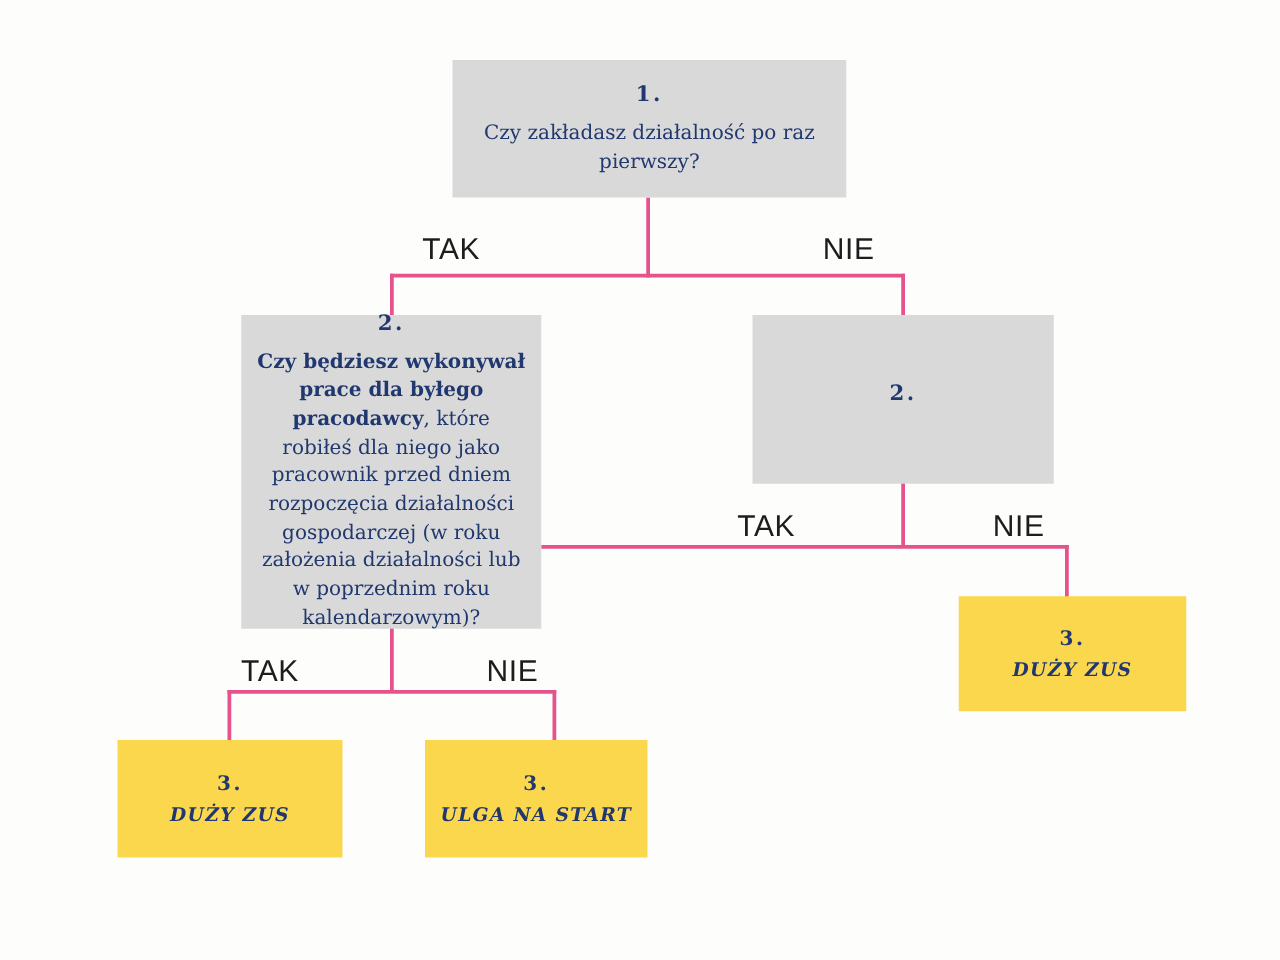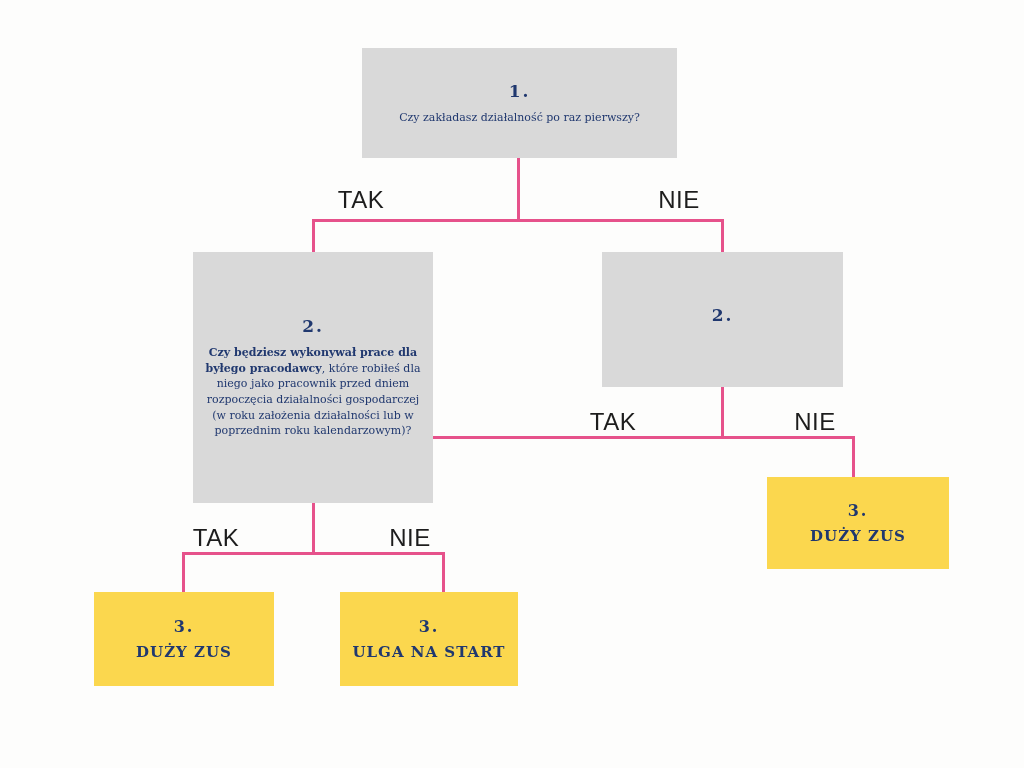--- a/index.html
+++ b/index.html
@@ -23,31 +23,32 @@
     align-items: center;
     box-sizing: border-box;
   }
   .box .num {
     font-weight: bold;
     font-size: 17px;
     letter-spacing: 2px;
     margin-bottom: 9px;
   }
   .box .body {
-    font-size: 11px;
+    font-size: 16px;
     line-height: 1.42;
   }
   .b { font-weight: bold; }
 
   .yellow { background: #fbd74e; }
   .yellow .num { font-size: 16px; margin-bottom: 7px; }
   .yellow .label {
     font-weight: bold;
     font-size: 15px;
     letter-spacing: 1px;
+    font-style: italic;
   }
 
   #q1  { left: 362px; top: 48px;  width: 315px; height: 110px; padding: 0 24px; }
   #q2l { left: 193px; top: 252px; width: 240px; height: 251px; padding: 0 12px; }
   #q2r { left: 602px; top: 252px; width: 241px; height: 135px; padding: 0 12px; }
   #r1  { left: 94px;  top: 592px; width: 180px; height: 94px; }
   #r2  { left: 340px; top: 592px; width: 178px; height: 94px; }
   #r3  { left: 767px; top: 477px; width: 182px; height: 92px; }
 
   

